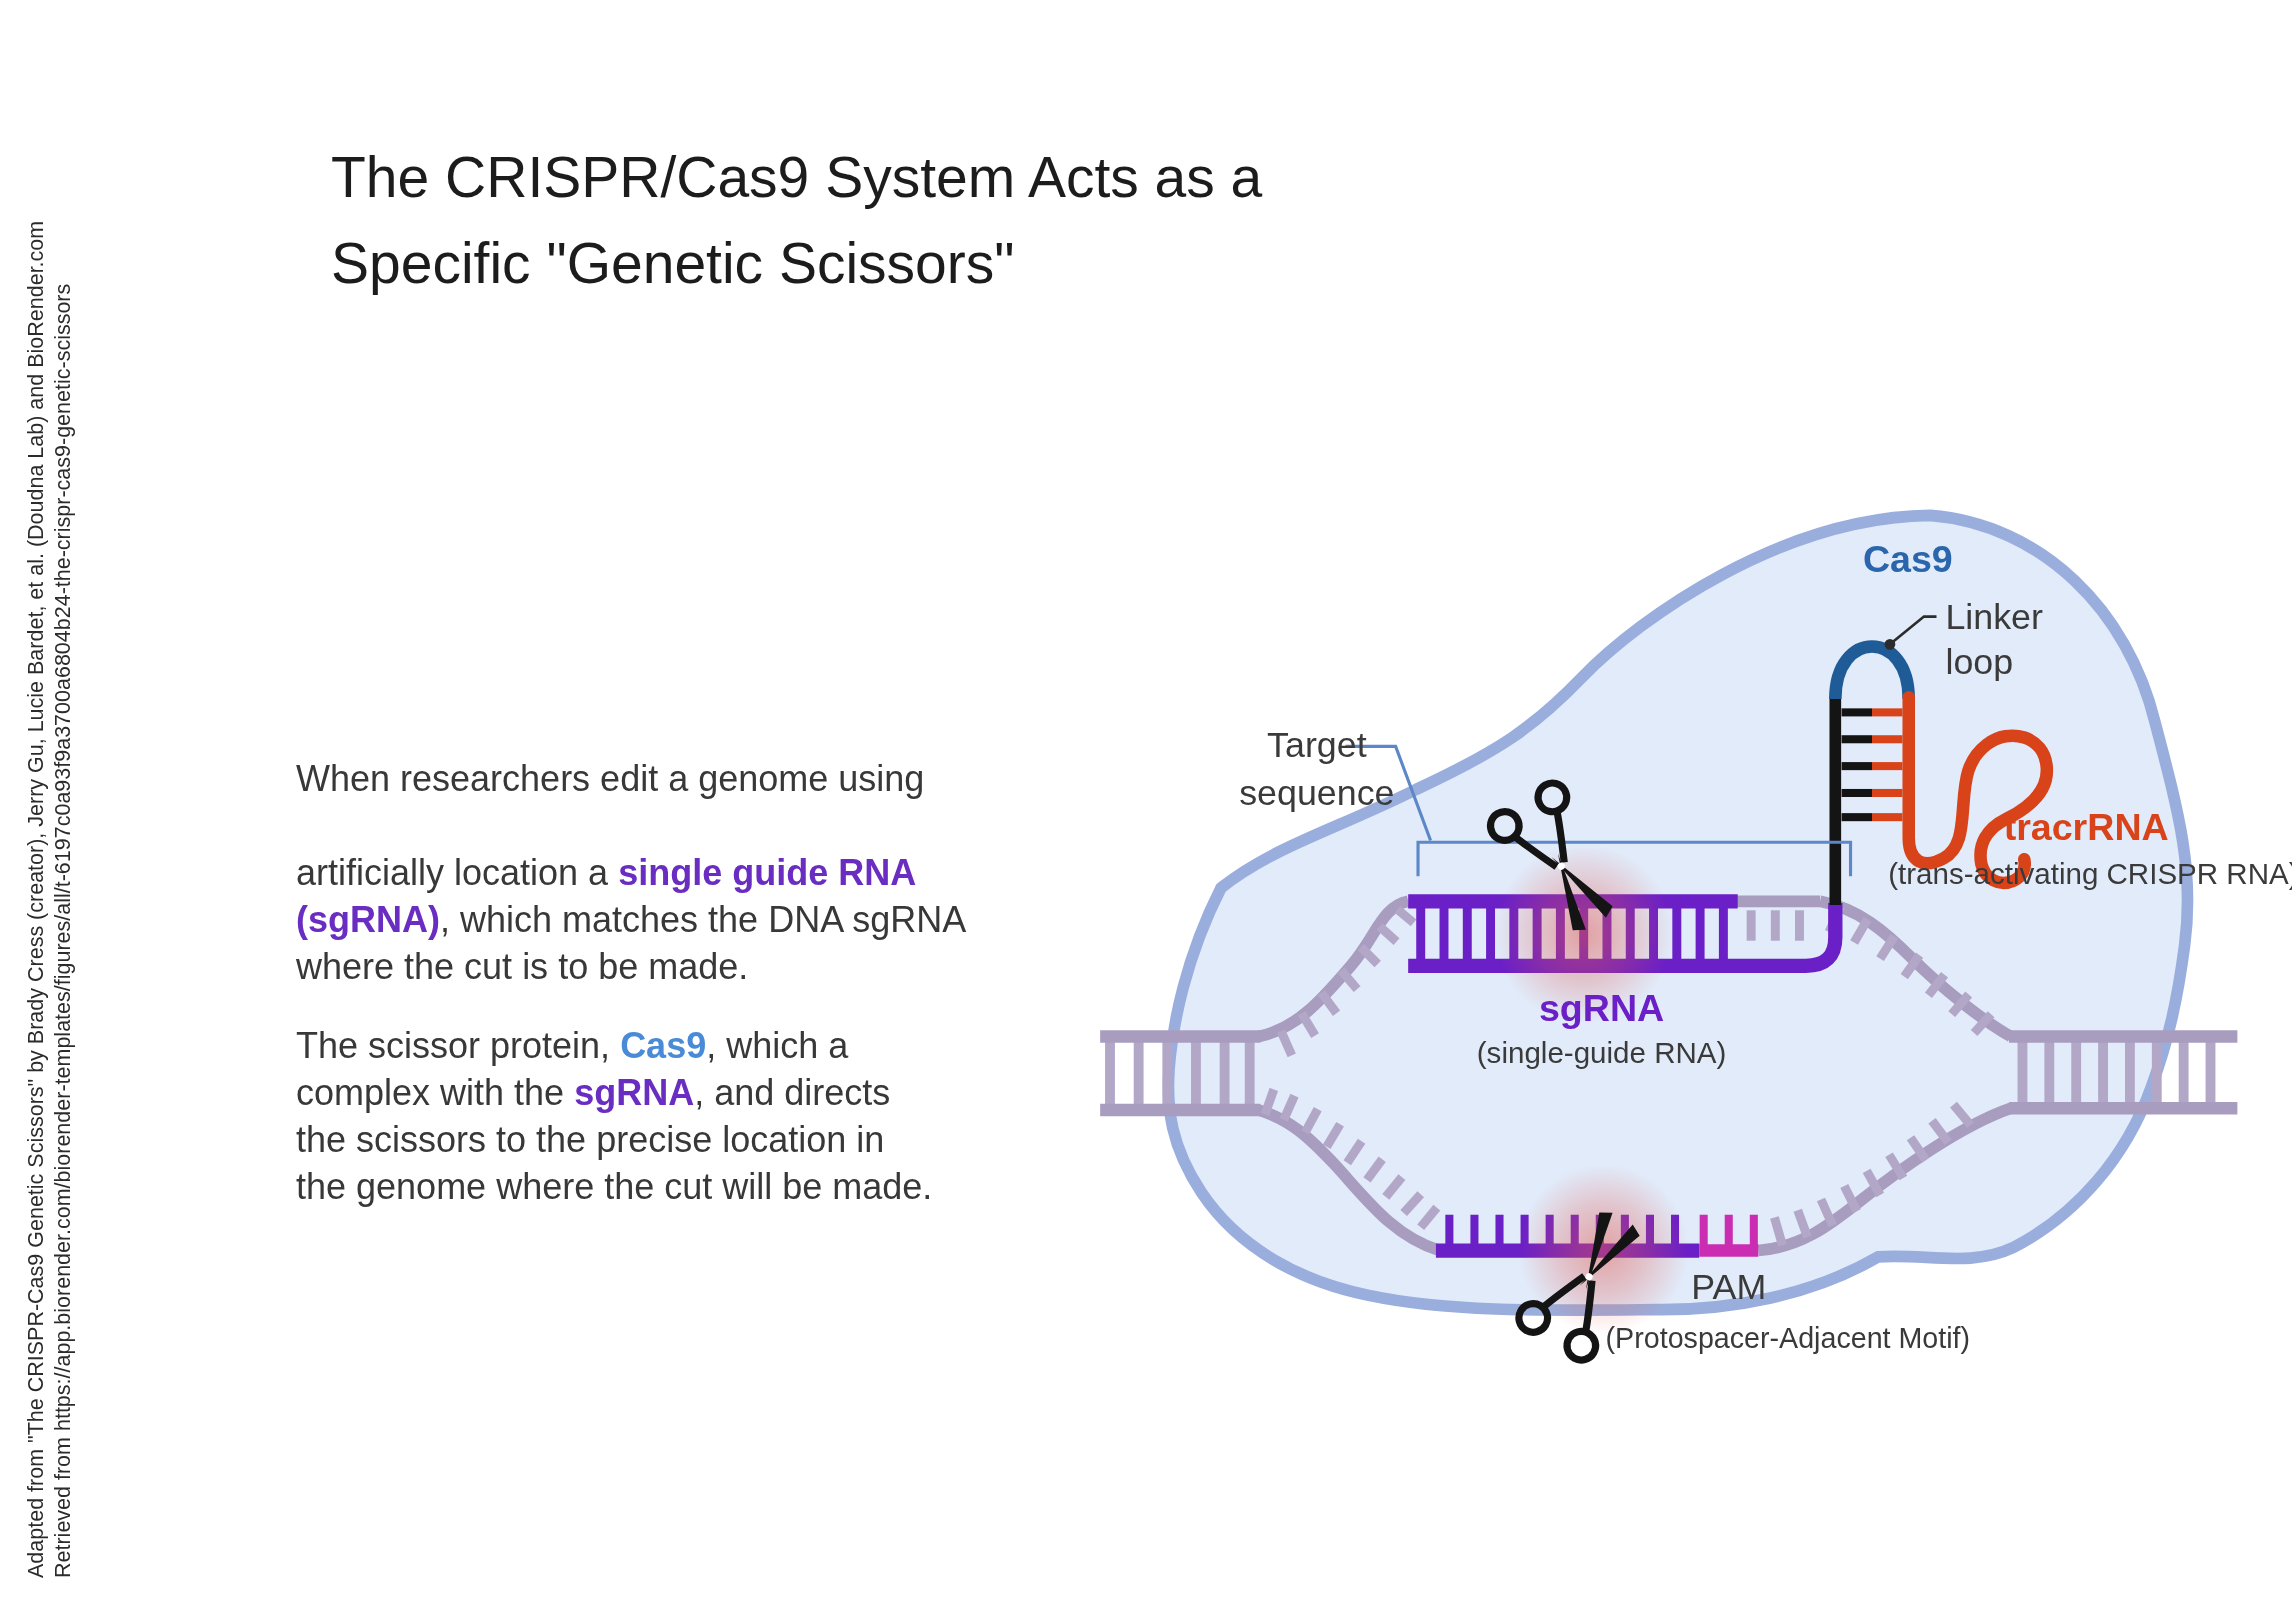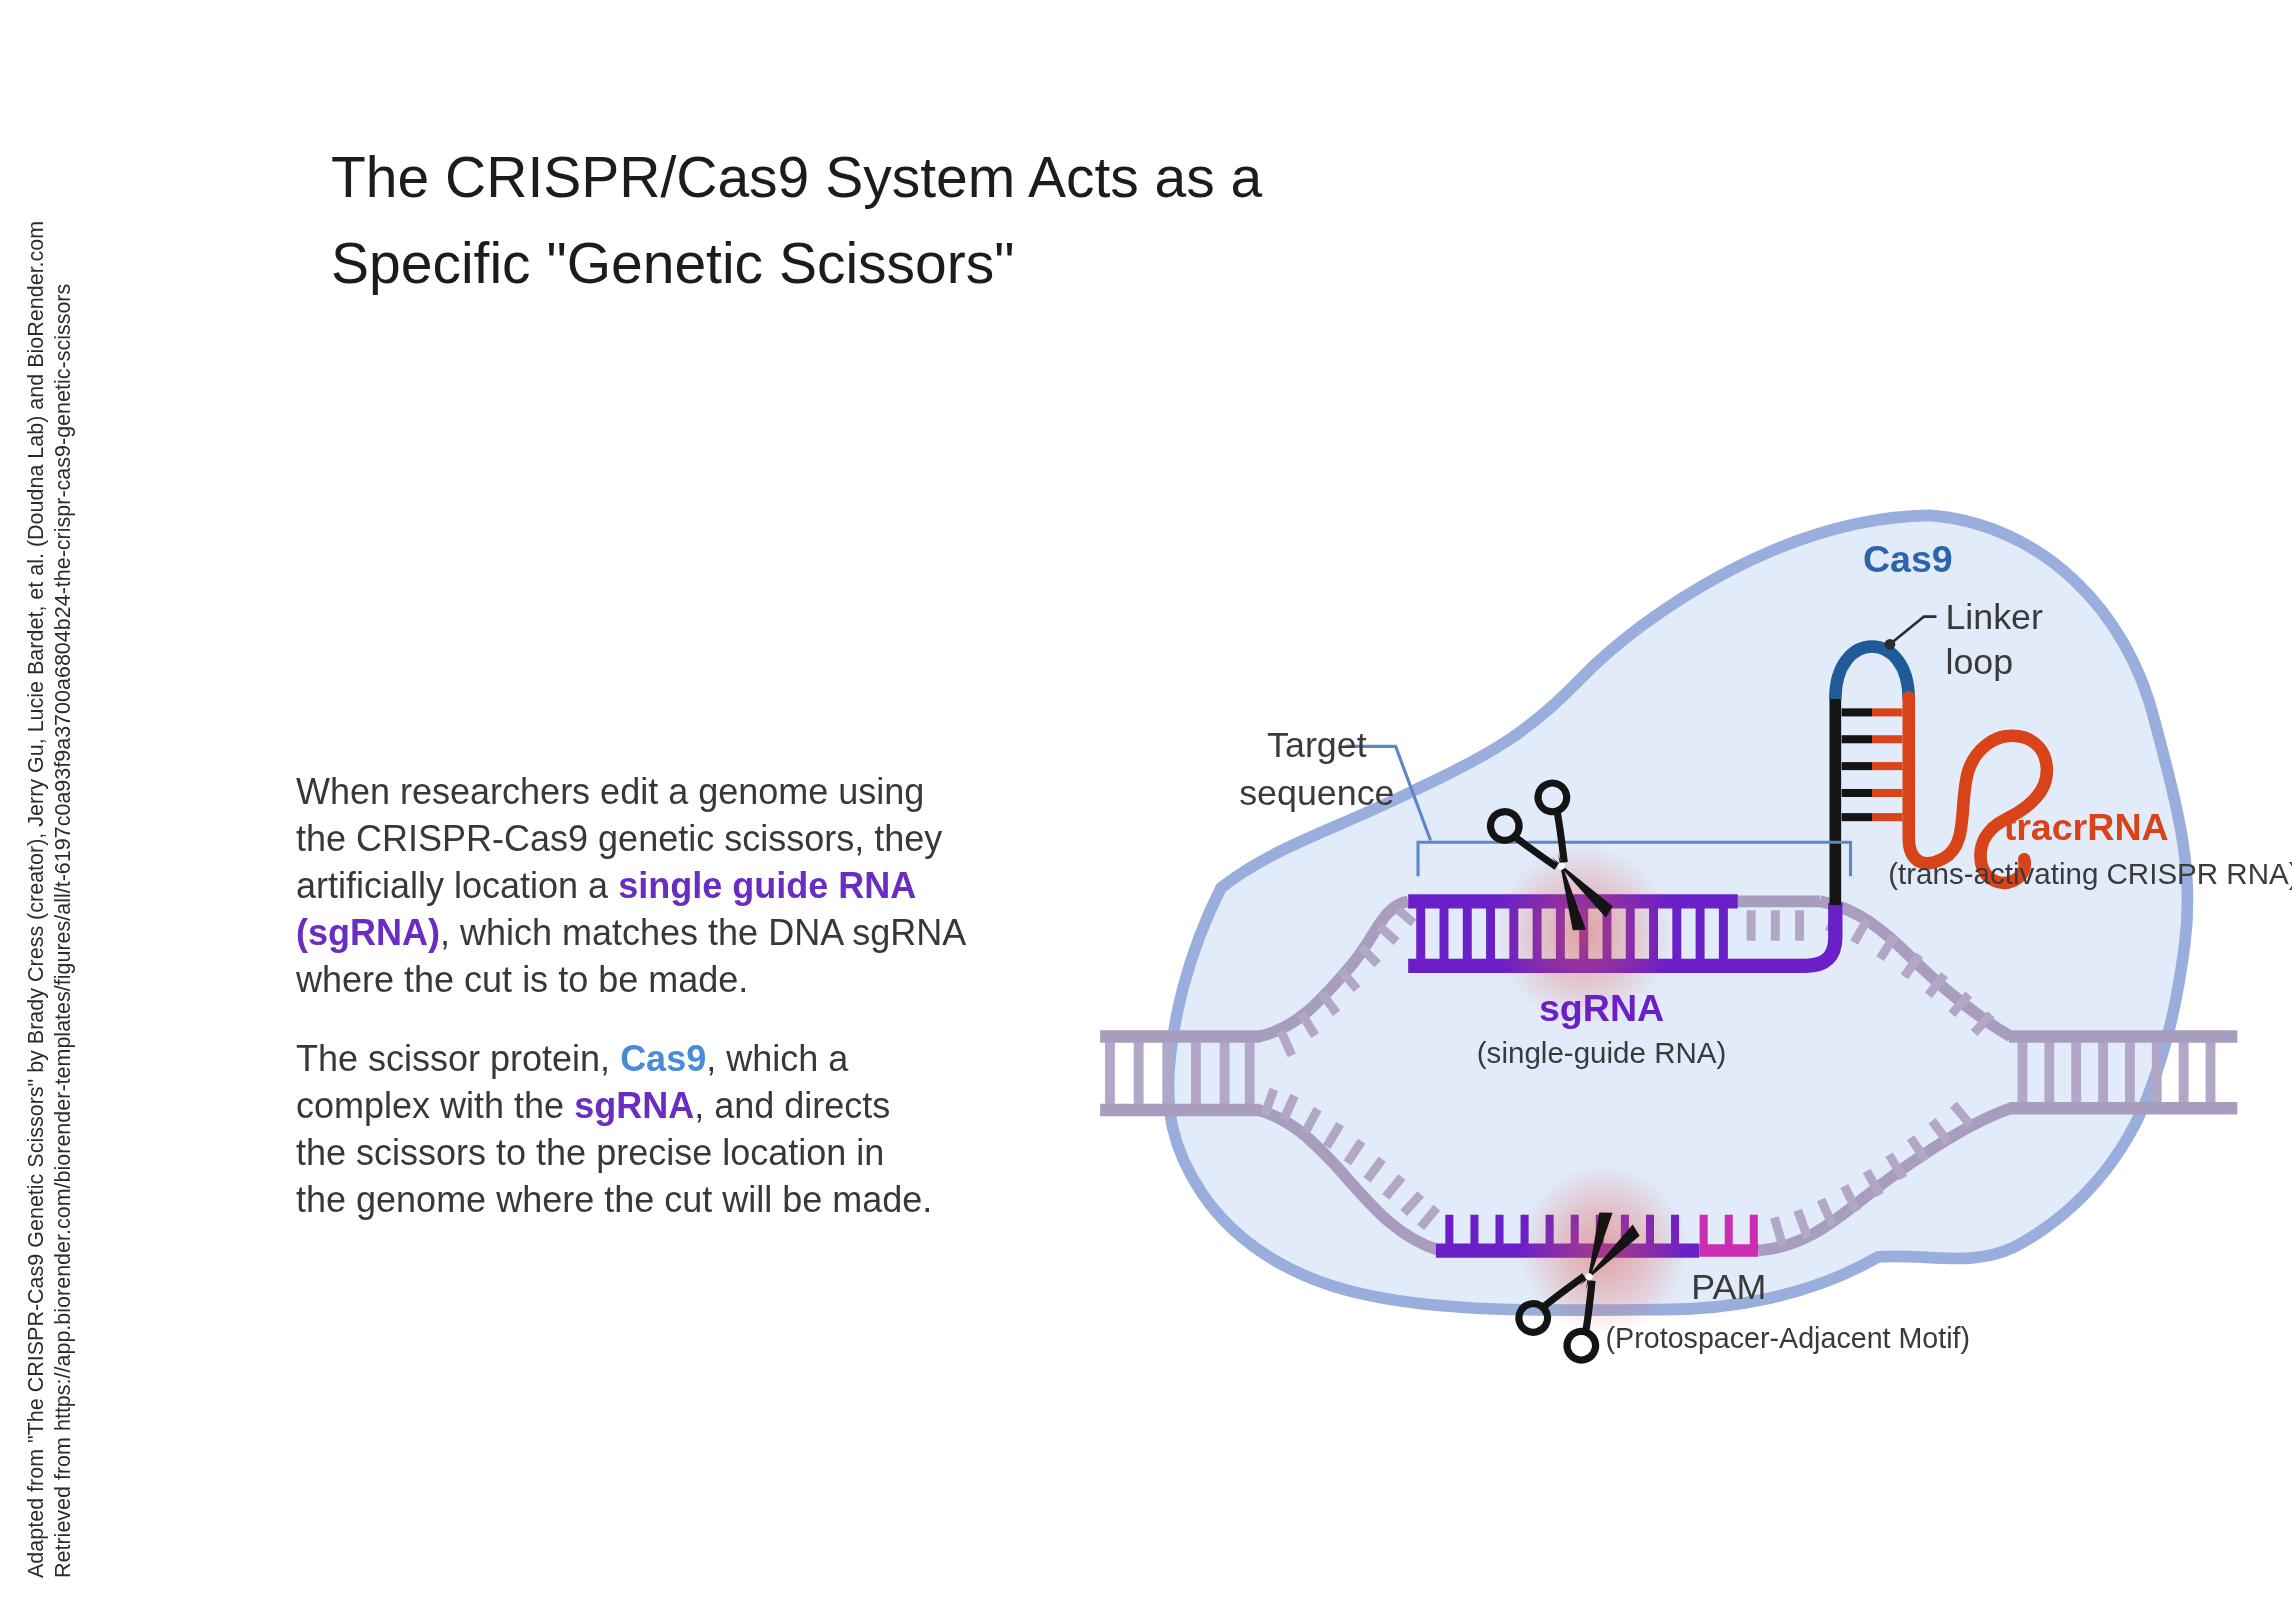--- a/index.html
+++ b/index.html
@@ -16,21 +16,21 @@
   .title{
     position:absolute;left:331px;top:134px;width:1254px;
     text-align:left;font-size:57px;line-height:86px;
     color:var(--title-ink);font-weight:400;
   }
 
   .paragraphs{
     position:absolute;left:296px;top:751px;width:752px;
     font-size:36px;line-height:47px;color:var(--body-text);
   }
-  .para{margin:17px 0 32px 0;}
+  .para{margin:4px 0 32px 0;}
   .seg-purple{color:var(--text-purple);font-weight:700;}
   .seg-blue{color:var(--text-blue);font-weight:700;}
 
   svg{position:absolute;left:1066px;top:493px;}
   svg text{font-family:"Liberation Sans",sans-serif;}
 
   .blob{fill:var(--blob-fill);stroke:var(--blob-edge);stroke-width:13;}
   .rail{stroke:var(--dna);stroke-width:14;fill:none;}
   .strand{stroke:var(--dna);stroke-width:13;fill:none;}
   .rung{stroke:var(--dna-light);stroke-width:11;}
@@ -65,21 +65,21 @@
   <div>Adapted from "The CRISPR-Cas9 Genetic Scissors" by Brady Cress (creator), Jerry Gu, Lucie Bardet, et al. (Doudna Lab) and BioRender.com</div>
   <div>Retrieved from https://app.biorender.com/biorender-templates/figures/all/t-6197c0a93f9a3700a6804b24-the-crispr-cas9-genetic-scissors</div>
 </div>
 
 <div class="title">
   <span>The CRISPR/Cas9 System Acts as a</span><br>
   <span>Specific "Genetic Scissors"</span>
 </div>
 
 <div class="paragraphs" id="paragraphs">
-    <div class="para"><span>When researchers edit a genome using</span><br><span>the CRISPR-Cas9 genetic scissors, they</span><br><span>artificially location a </span><span class="seg-purple">single guide RNA</span><br><span class="seg-purple">(sgRNA)</span><span>, which matches the DNA sgRNA</span><br><span>where the cut is to be made.</span></div>
+    <div class="para"><span>When researchers edit a genome using</span><br><br><span>artificially location a </span><span class="seg-purple">single guide RNA</span><br><span class="seg-purple">(sgRNA)</span><span>, which matches the DNA sgRNA</span><br><span>where the cut is to be made.</span></div>
     <div class="para"><span>The scissor protein, </span><span class="seg-blue">Cas9</span><span>, which a</span><br><span>complex with the </span><span class="seg-purple">sgRNA</span><span>, and directs</span><br><span>the scissors to the precise location in</span><br><span>the genome where the cut will be made.</span></div>
   </div>
 
 <svg width="1227" height="985" viewBox="0 0 1370 1100">
   <defs>
     <radialGradient id="glow">
       <stop offset="0" stop-color="#E2574D" stop-opacity="0.5"></stop>
       <stop offset="0.55" stop-color="#E2574D" stop-opacity="0.25"></stop>
       <stop offset="1" stop-color="#E2574D" stop-opacity="0"></stop>
     </radialGradient>

